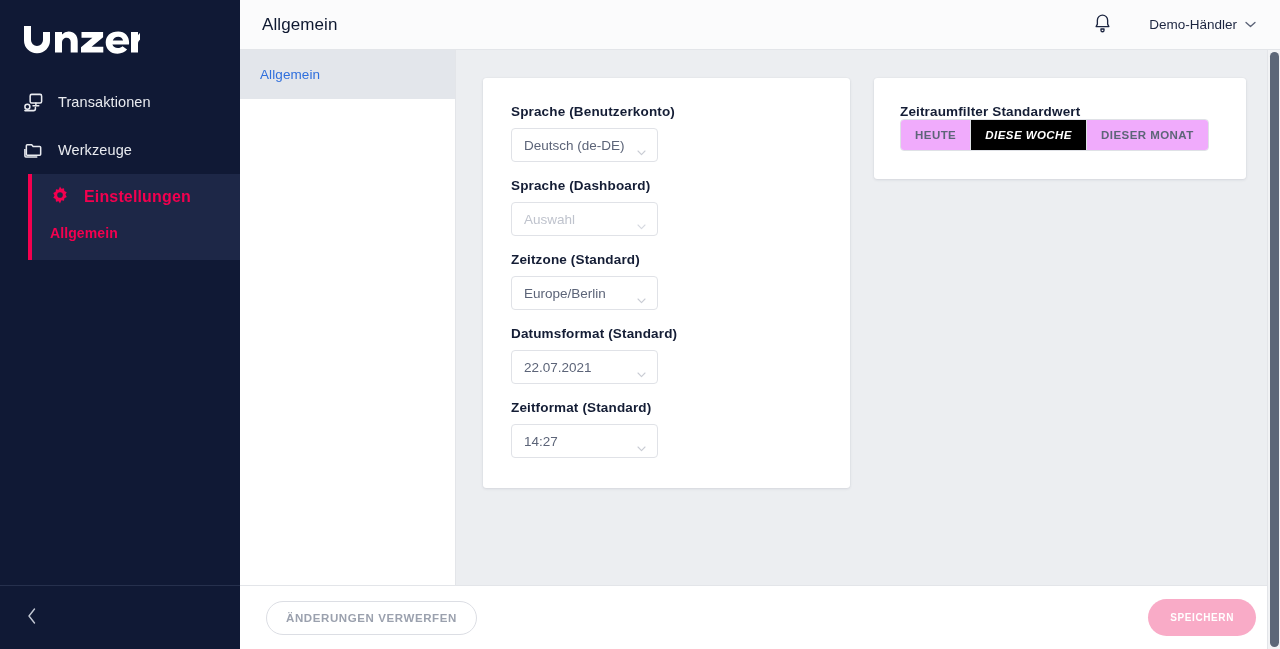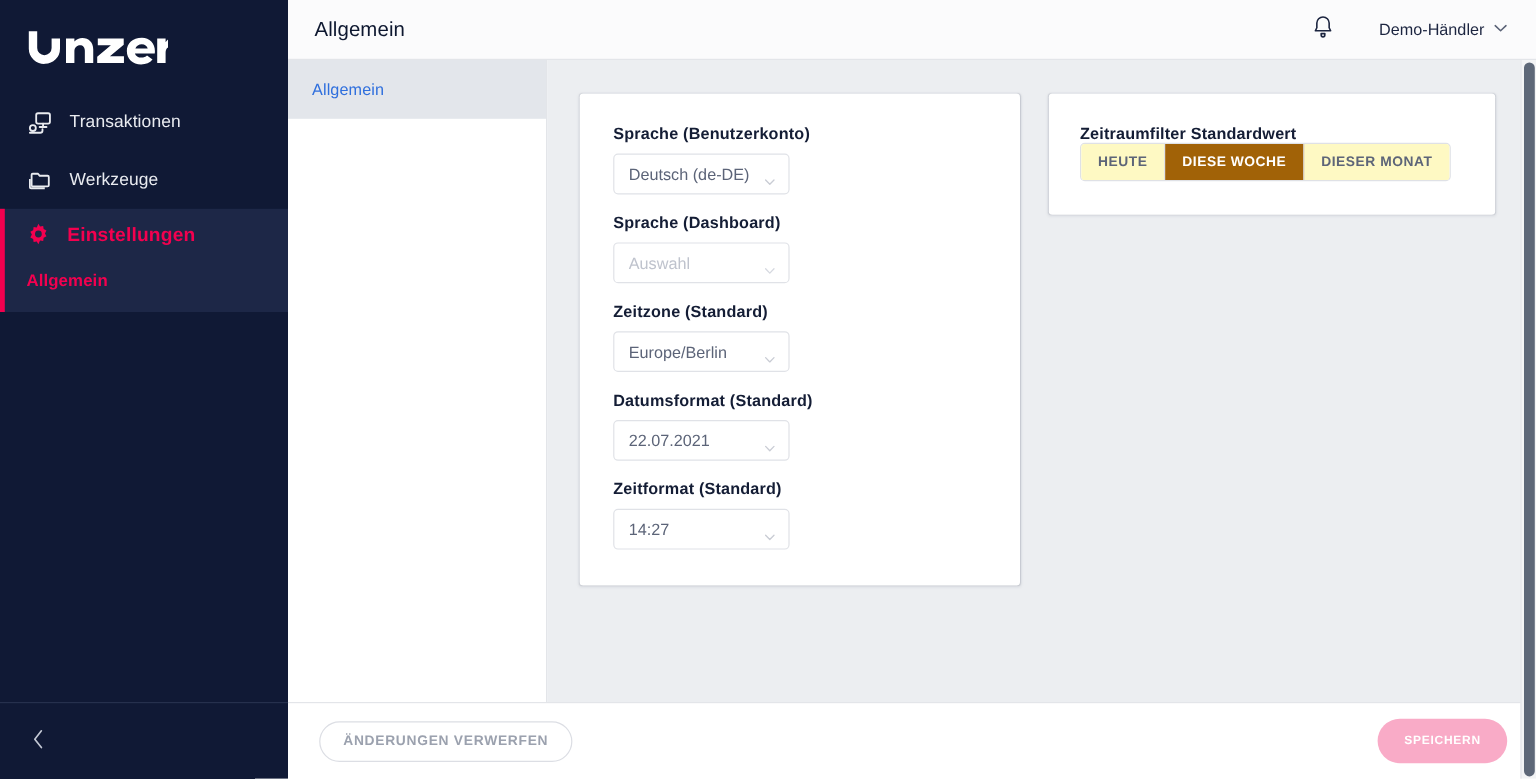--- a/index.html
+++ b/index.html
@@ -55,20 +55,21 @@
   .nav-item .nav-label {
     font-size: 14.5px;
     color: #e9ebf0;
     letter-spacing: 0.1px;
   }
 
   .nav-section-active {
     background: #1d2747;
     border-left: 4px solid #f3004f;
     padding-left: 0;
+    margin-left: 28px;
   }
   .nav-section-active .nav-head {
     display: flex;
     align-items: center;
     height: 46px;
     padding-left: 18px;
     gap: 14px;
     cursor: pointer;
   }
   .nav-section-active .nav-head .nav-label {
@@ -260,30 +261,31 @@
   }
   .seg-btn {
     height: 30px;
     padding: 0 14px;
     display: flex;
     align-items: center;
     font-size: 11.5px;
     font-weight: bold;
     letter-spacing: 0.45px;
     color: #5d6578;
-    background: #fef9c3;
+    background: #f0abfc;
     border: none;
     border-right: 1px solid #dfe1e6;
     cursor: pointer;
     font-family: "Liberation Sans", sans-serif;
   }
   .seg-btn:last-child { border-right: none; }
   .seg-btn.selected {
-    background: #a16207;
+    background: #000000;
     color: #ffffff;
+    font-style: italic;
   }
 
   
   .actionbar {
     height: 64px;
     min-height: 64px;
     background: #ffffff;
     border-top: 1px solid #e3e5e9;
     display: flex;
     align-items: center;

